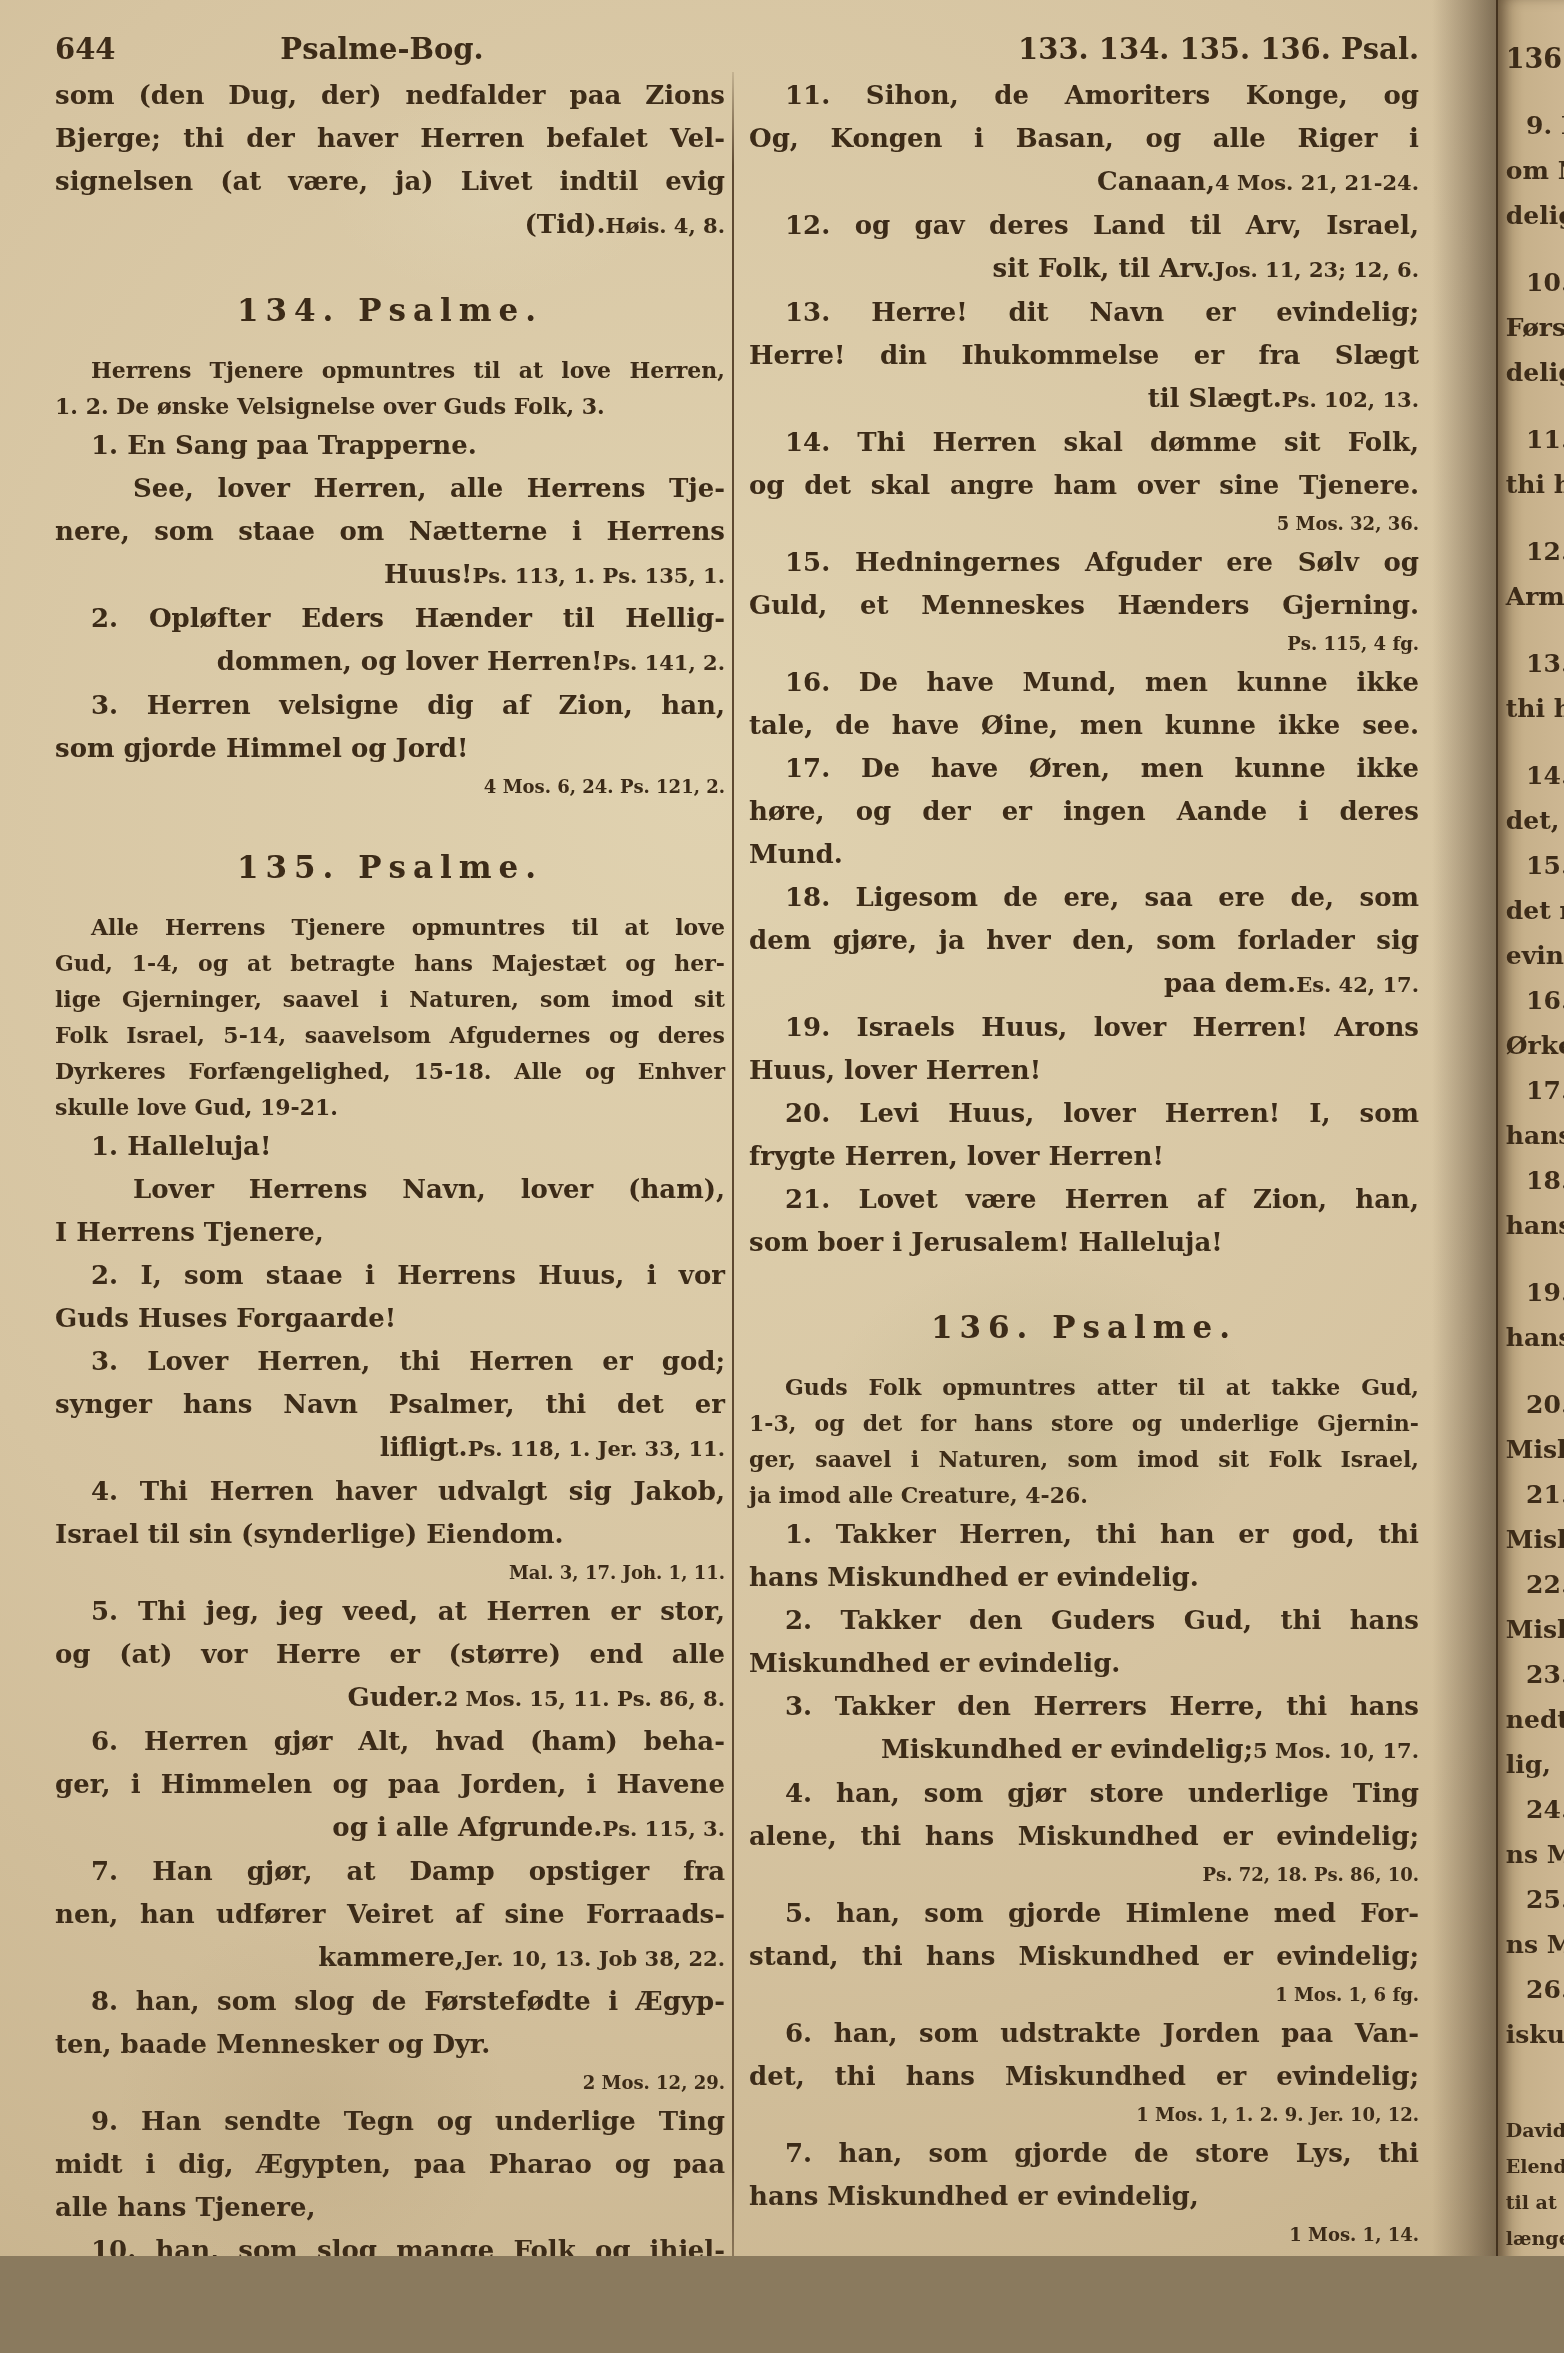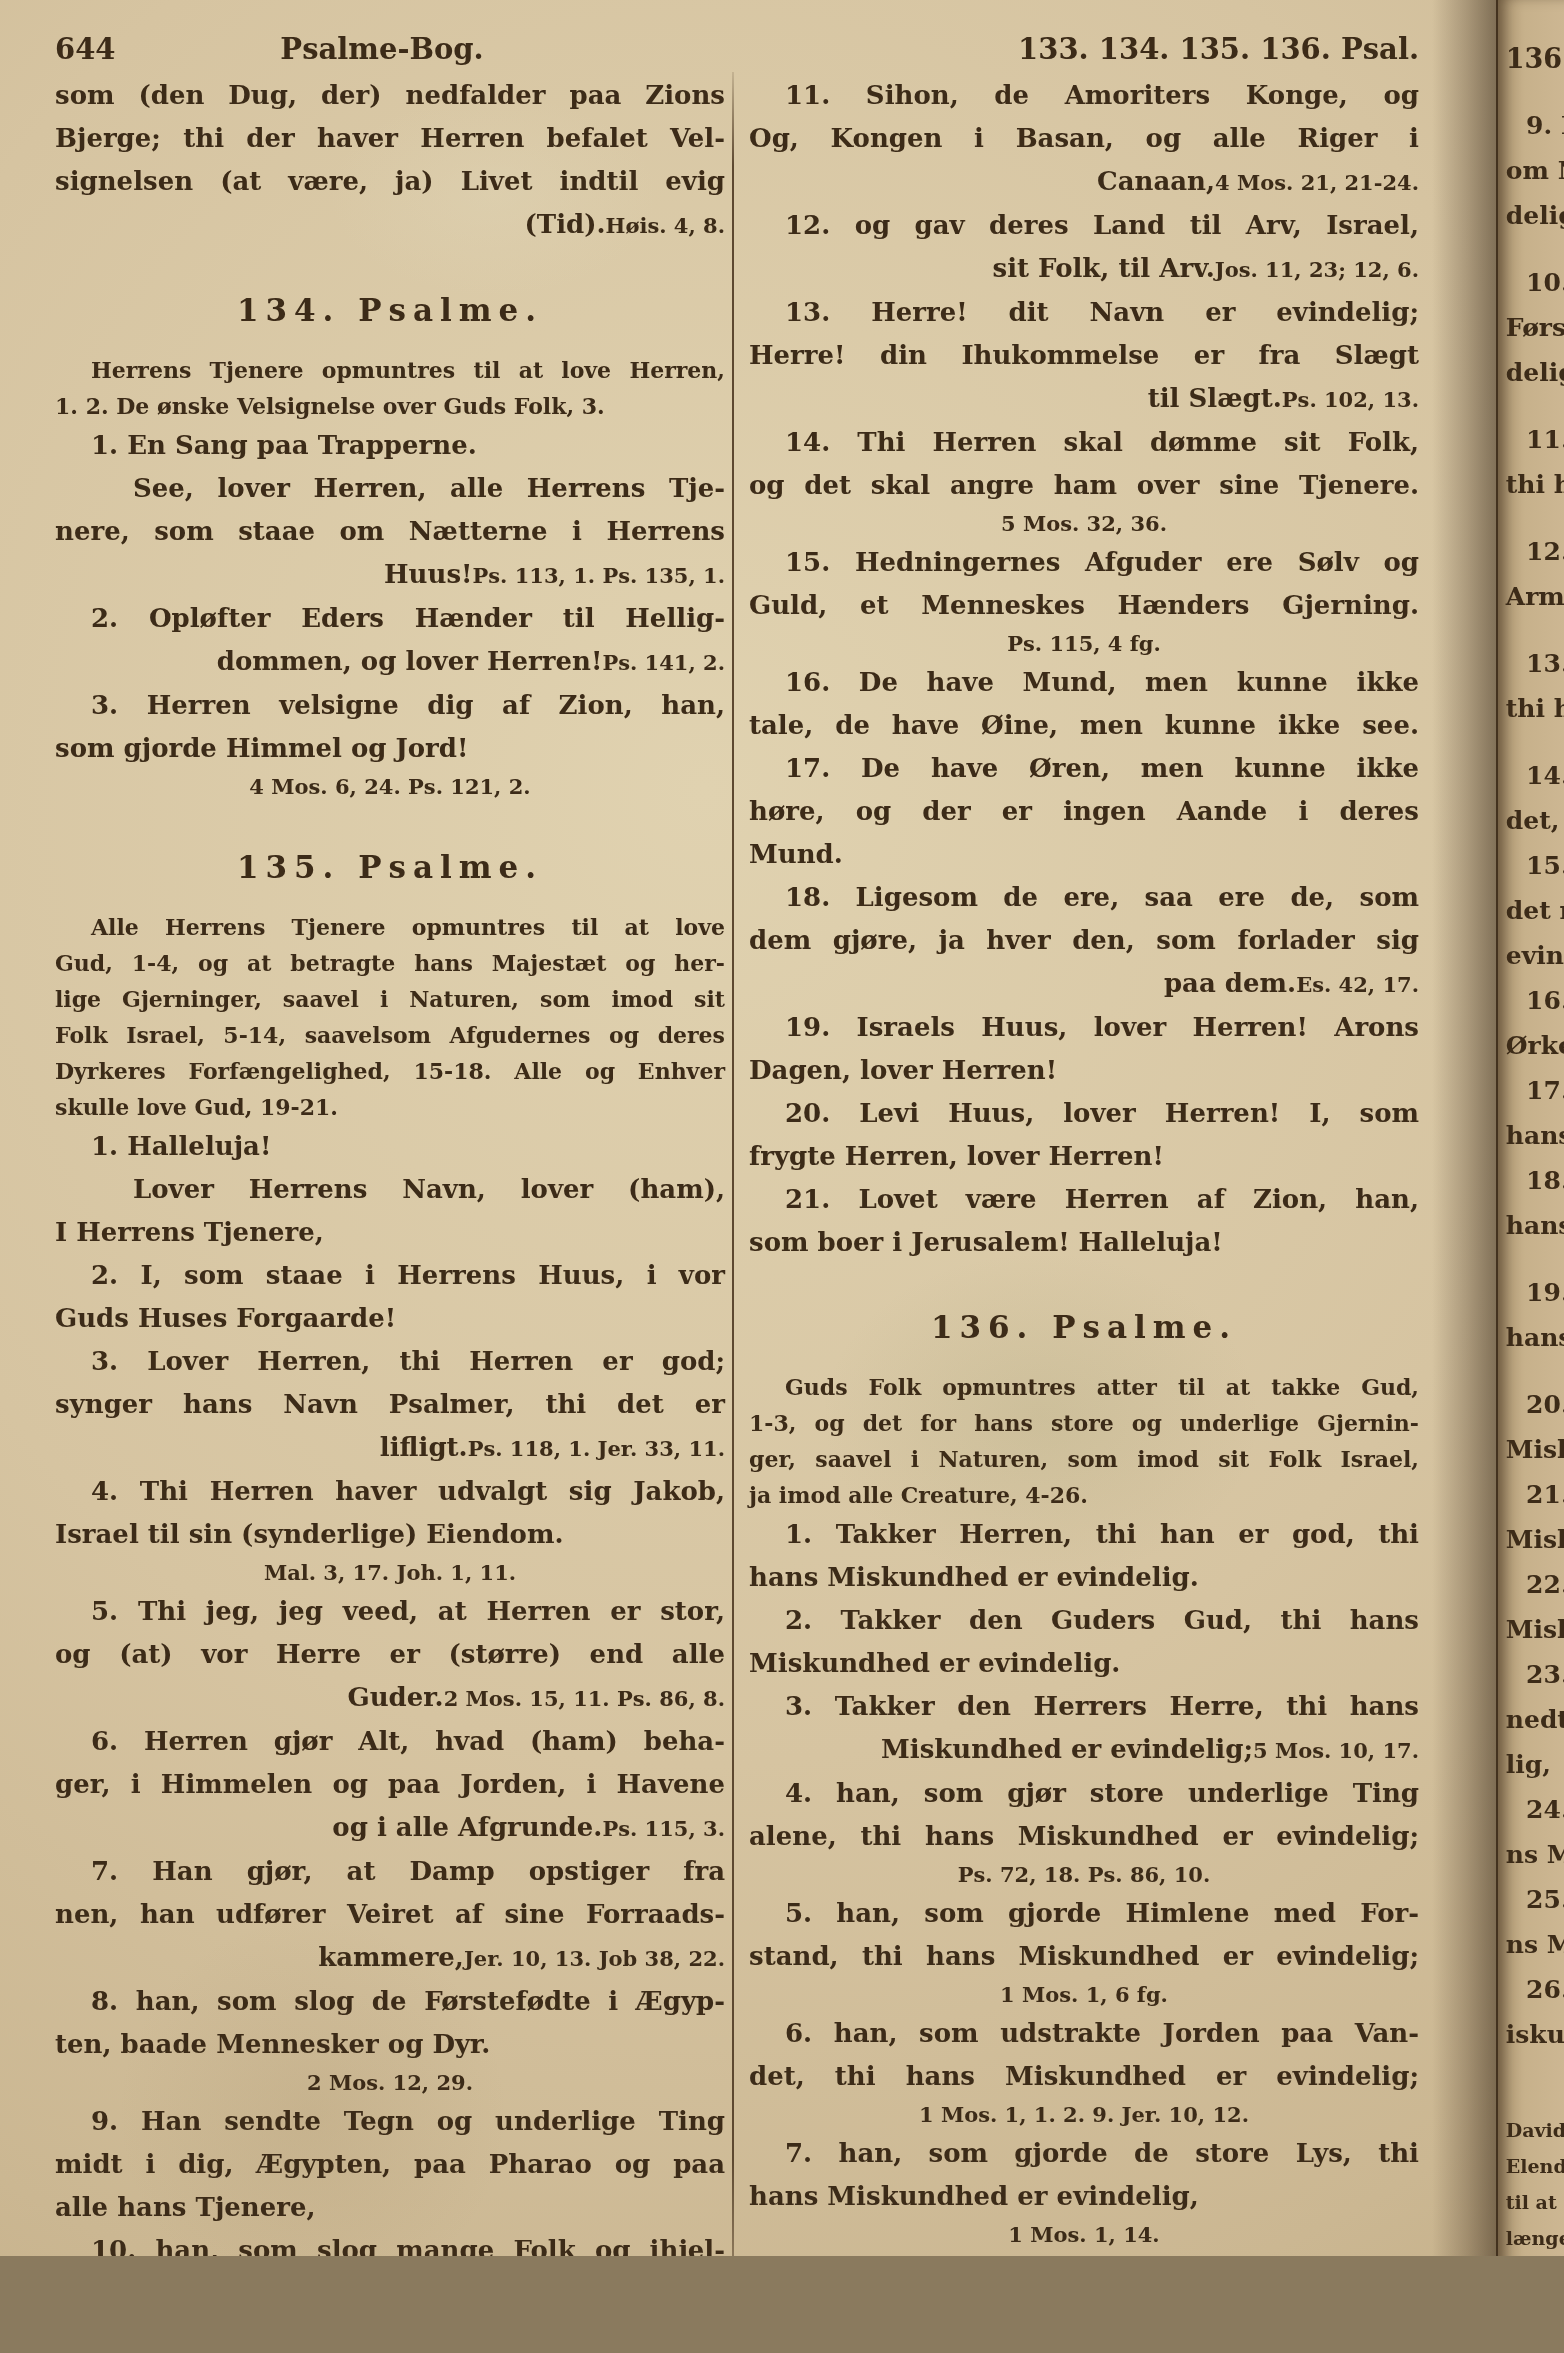--- a/index.html
+++ b/index.html
@@ -35,21 +35,21 @@
   #col-right{left:749px;}
 
   .bl{font-size:26px;line-height:43px;font-weight:bold;white-space:nowrap;}
   .j{text-align:justify;text-align-last:justify;white-space:normal;}
   .l{text-align:center;text-align-last:left;}
   .ind1{padding-left:36px;}
   .ind2{padding-left:78px;}
   .rline{display:flex;justify-content:flex-end;align-items:baseline;}
   .rt{font-size:26px;font-weight:bold;}
   .ref{font-size:21px;font-weight:bold;}
-  .refc{font-size:21px;line-height:34px;font-weight:bold;text-align:center;}
+  .refc{font-size:18px;line-height:34px;font-weight:bold;text-align:right;}
   .heading{font-size:31px;line-height:45px;margin:41px 0 19px 0;text-align:center;
     letter-spacing:7px;font-weight:bold;}
   .intro{font-size:22px;line-height:36px;font-weight:bold;}
 
   #gutter-shadow{
     position:absolute;left:1432px;top:0;width:64px;height:2354px;
     background:linear-gradient(to right, rgba(58,40,23,0), rgba(58,40,23,0.28) 55%, rgba(45,30,15,0.5) 100%);
   }
   #next-page-edge{
     position:absolute;left:1496px;top:0;width:69px;height:2354px;
@@ -187,21 +187,21 @@
       <div class="bl j ind1">17. De have Øren, men kunne ikke</div>
       <div class="bl j">høre, og der er ingen Aande i deres</div>
       <div class="bl l">Mund.</div>
       <div class="bl j ind1">18. Ligesom de ere, saa ere de, som</div>
       <div class="bl j">dem gjøre, ja hver den, som forlader sig</div>
       <div class="bl rline">
         <span class="rt">paa dem.</span>
         <span class="ref">Es. 42, 17.</span>
       </div>
       <div class="bl j ind1">19. Israels Huus, lover Herren! Arons</div>
-      <div class="bl l">Dagen, lover Herren!</div>
+      <div class="bl l">Huus, lover Herren!</div>
       <div class="bl j ind1">20. Levi Huus, lover Herren!  I, som</div>
       <div class="bl l">frygte Herren, lover Herren!</div>
       <div class="bl j ind1">21. Lovet være Herren af Zion, han,</div>
       <div class="bl l">som boer i Jerusalem!  Halleluja!</div>
       <div class="heading">136. Psalme.</div>
       <div class="intro j ind1">Guds Folk opmuntres atter til at takke Gud,</div>
       <div class="intro j">1-3, og det for hans store og underlige Gjernin-</div>
       <div class="intro j">ger, saavel i Naturen, som imod sit Folk Israel,</div>
       <div class="intro l">ja imod alle Creature, 4-26.</div>
       <div class="bl j ind1">1. Takker Herren, thi han er god, thi</div>

